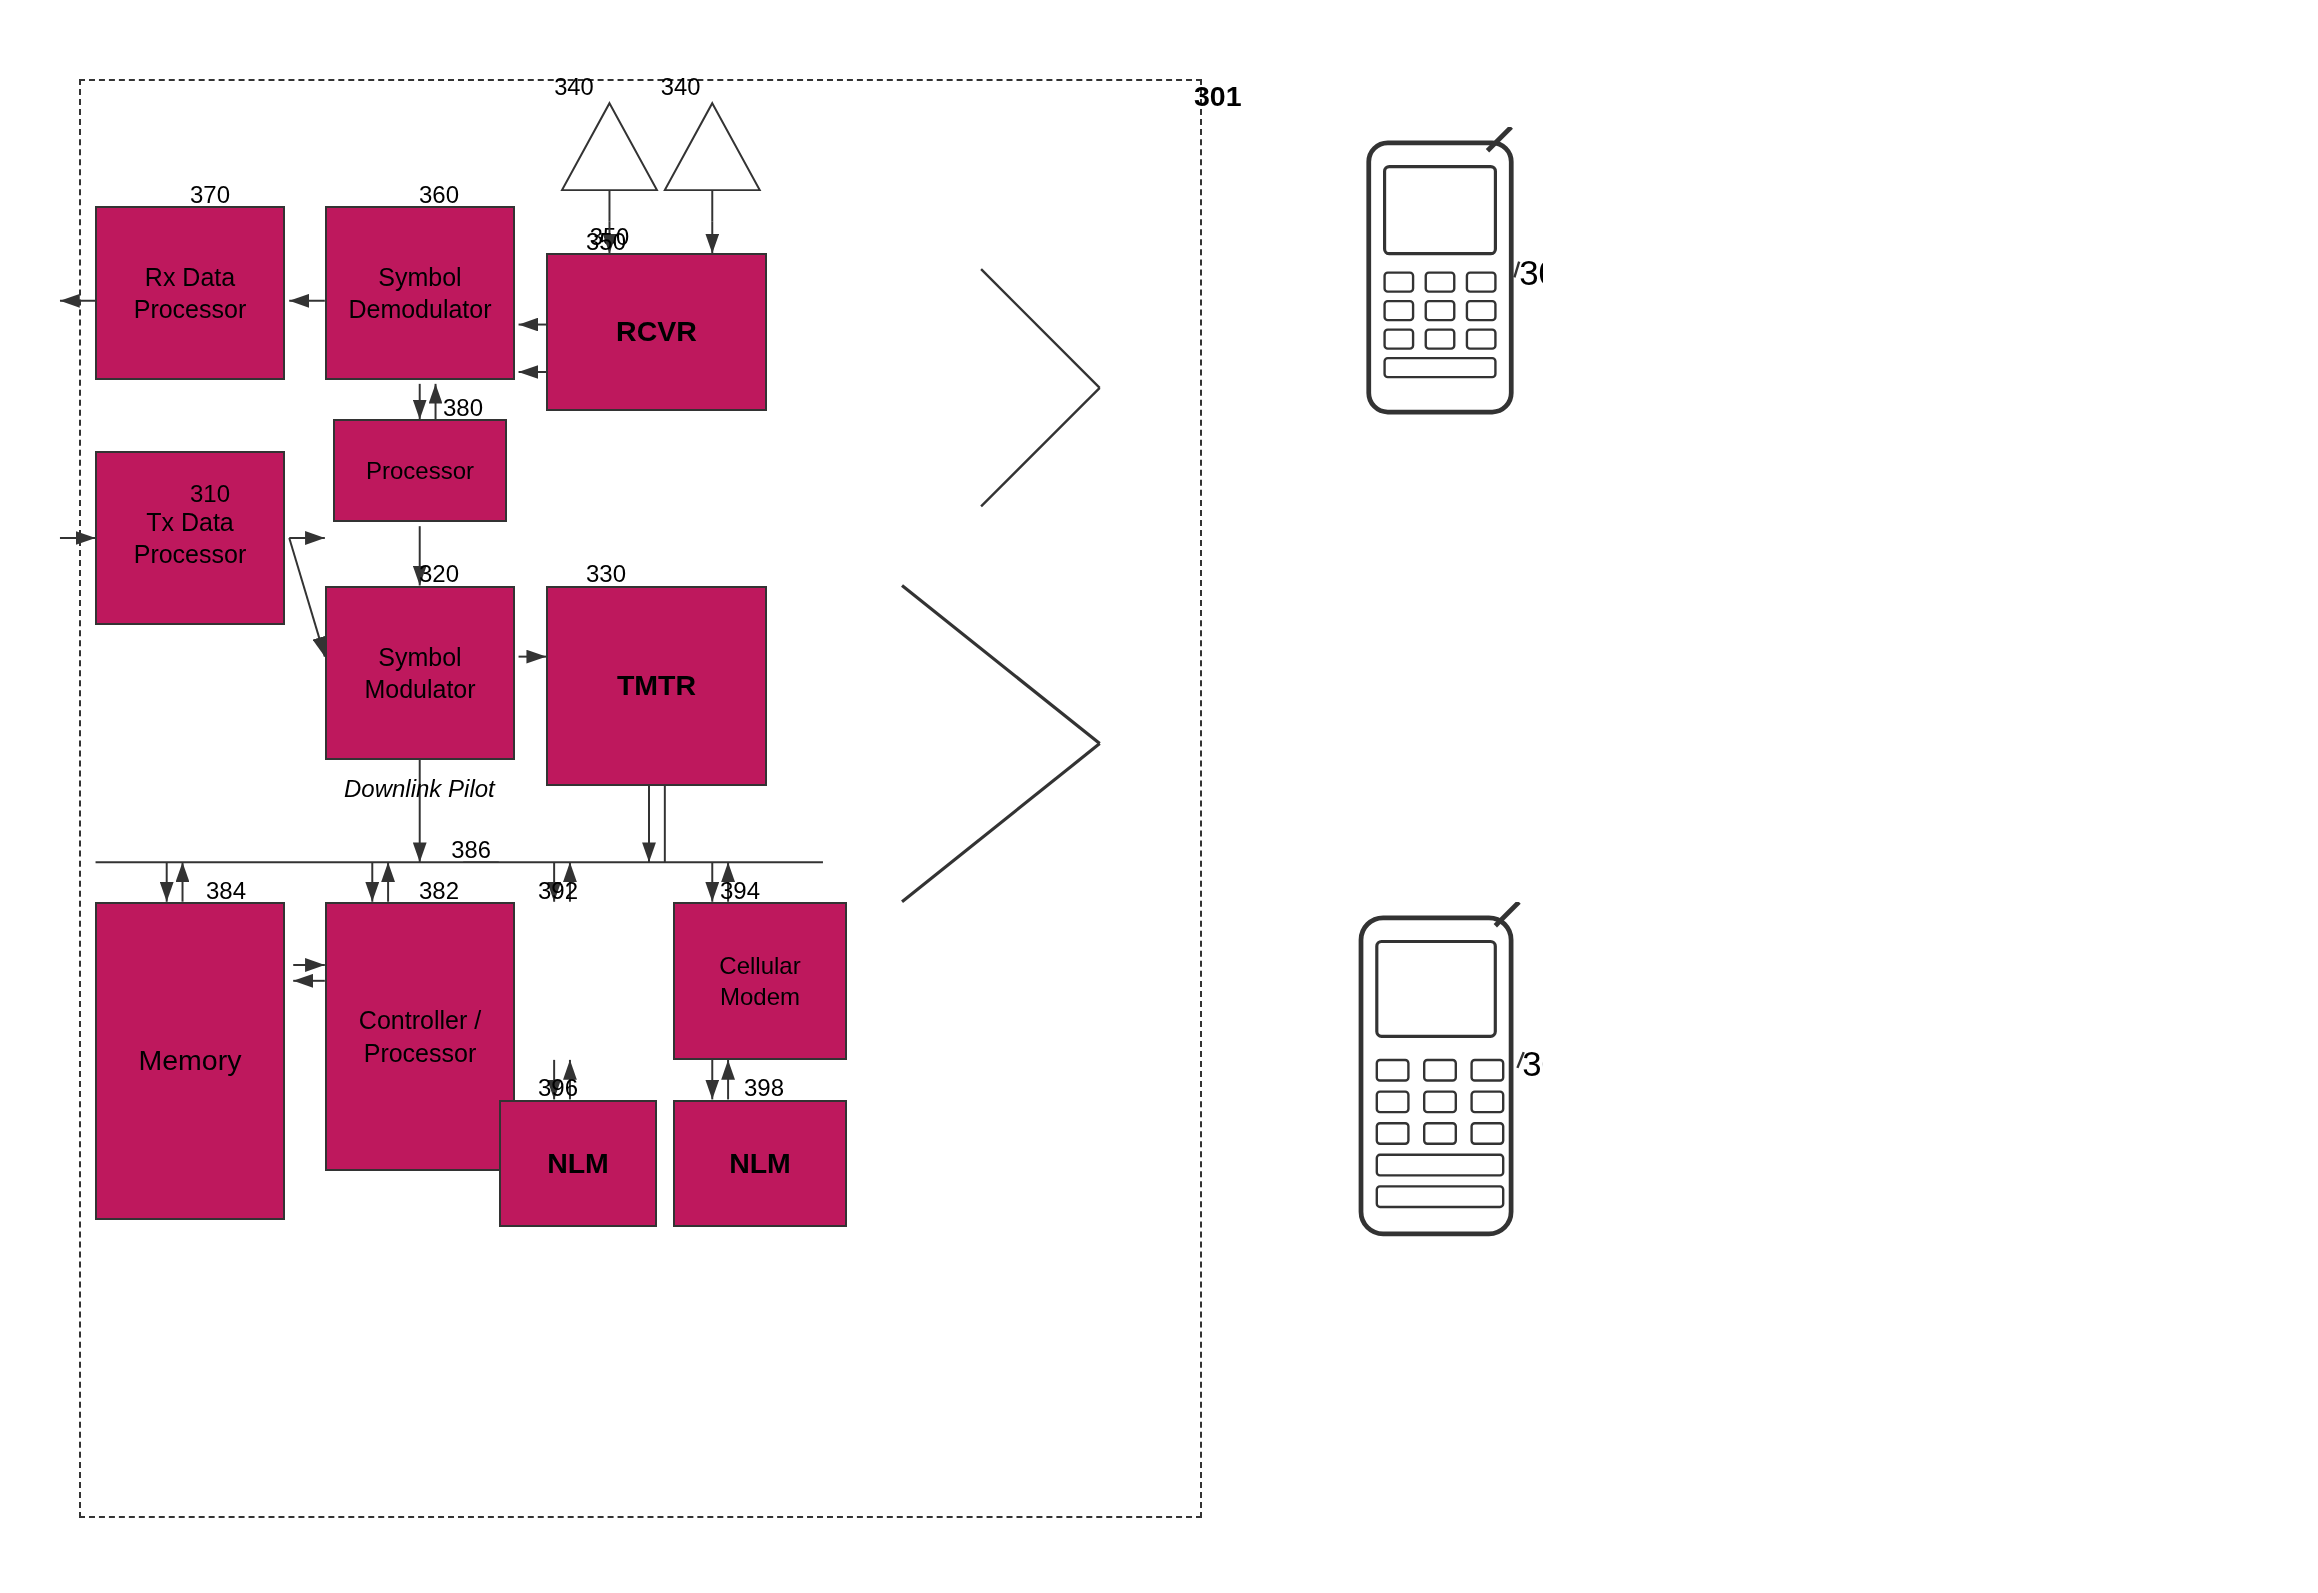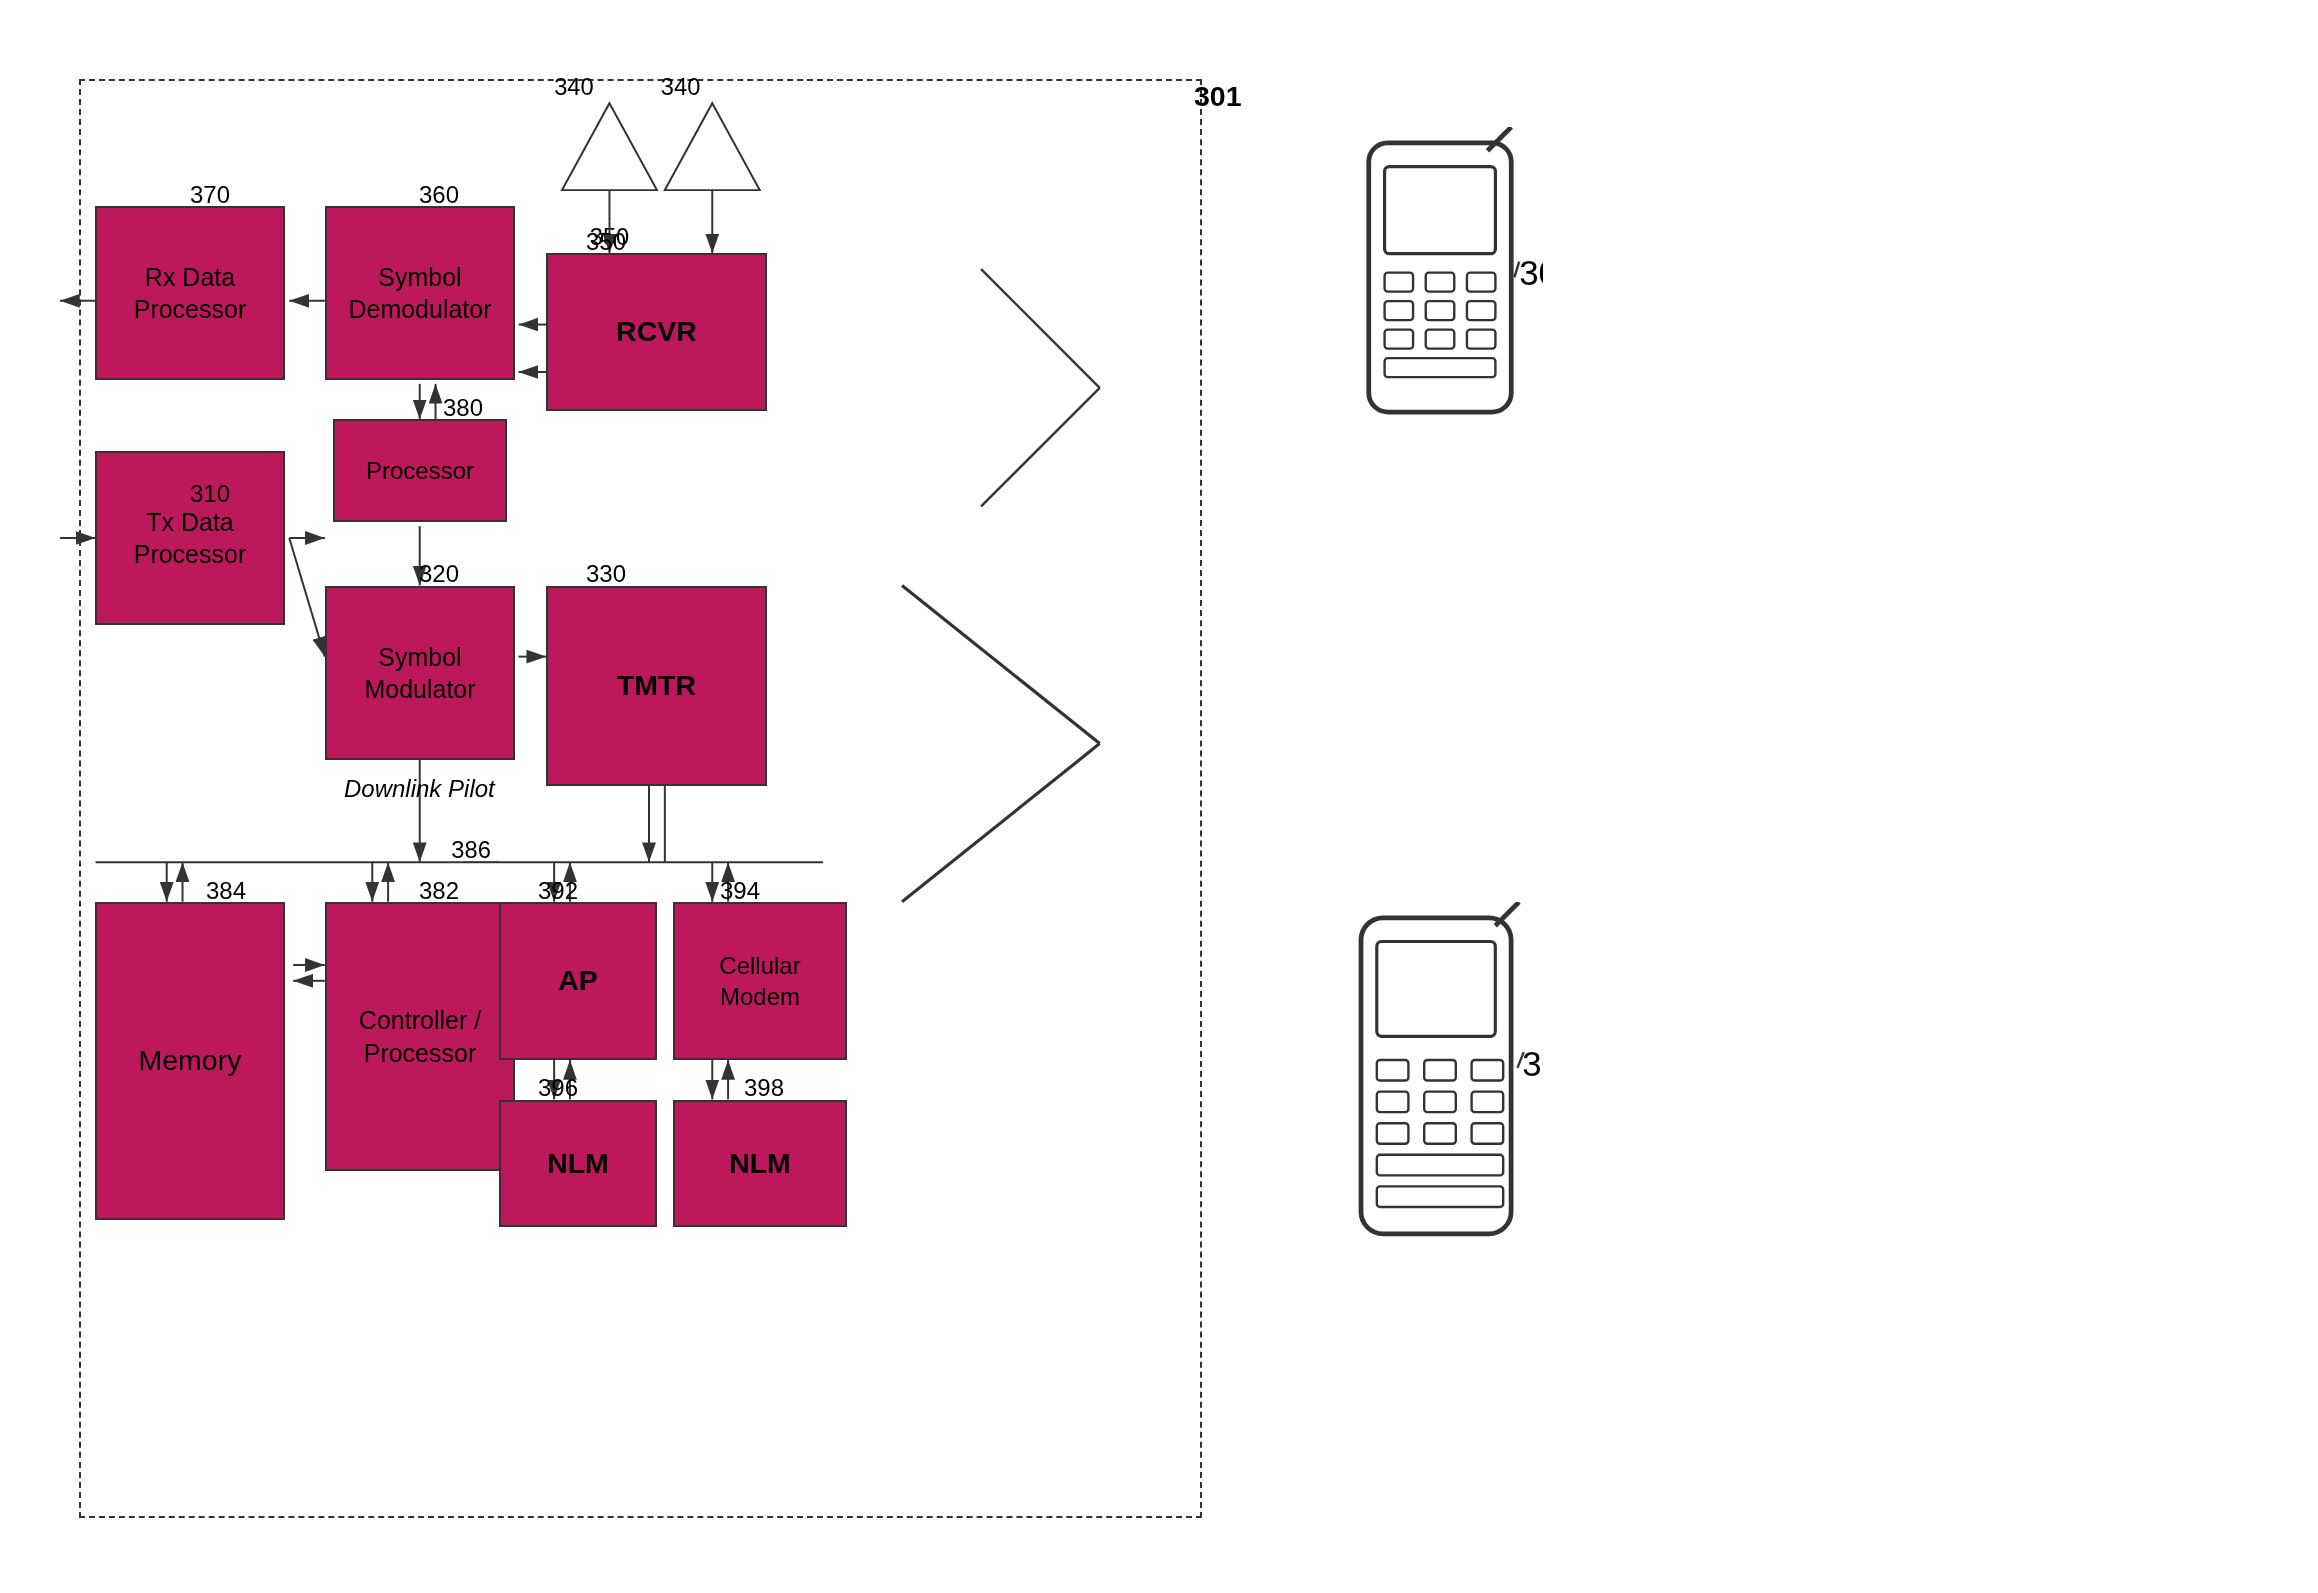--- a/index.html
+++ b/index.html
@@ -220,23 +220,20 @@
   <div class="block" style="left:63px; top:870px; width:190px; height:318px; font-size:28.5px;">
     <span>Memory</span>
   </div>
   <span class="ref" style="left:174px; top:845px;">384</span>
 
   <div class="block" style="left:293px; top:870px; width:190px; height:269px; font-size:25px;">
     <span>Controller /<br>Processor</span>
   </div>
   <span class="ref" style="left:387px; top:845px;">382</span>
 
-  <div class="block" style="left:467px; top:870px; width:158px; height:158px; font-size:28.5px; font-weight:bold;">
-    <span>AP</span>
-  </div>
   <span class="ref" style="left:506px; top:845px;">392</span>
 
   <div class="block" style="left:641px; top:870px; width:174px; height:158px; font-size:24px;">
     <span>Cellular<br>Modem</span>
   </div>
   <span class="ref" style="left:688px; top:845px;">394</span>
 
   <div class="block" style="left:467px; top:1068px; width:158px; height:127px; font-size:28.5px; font-weight:bold;">
     <span>NLM</span>
   </div>

